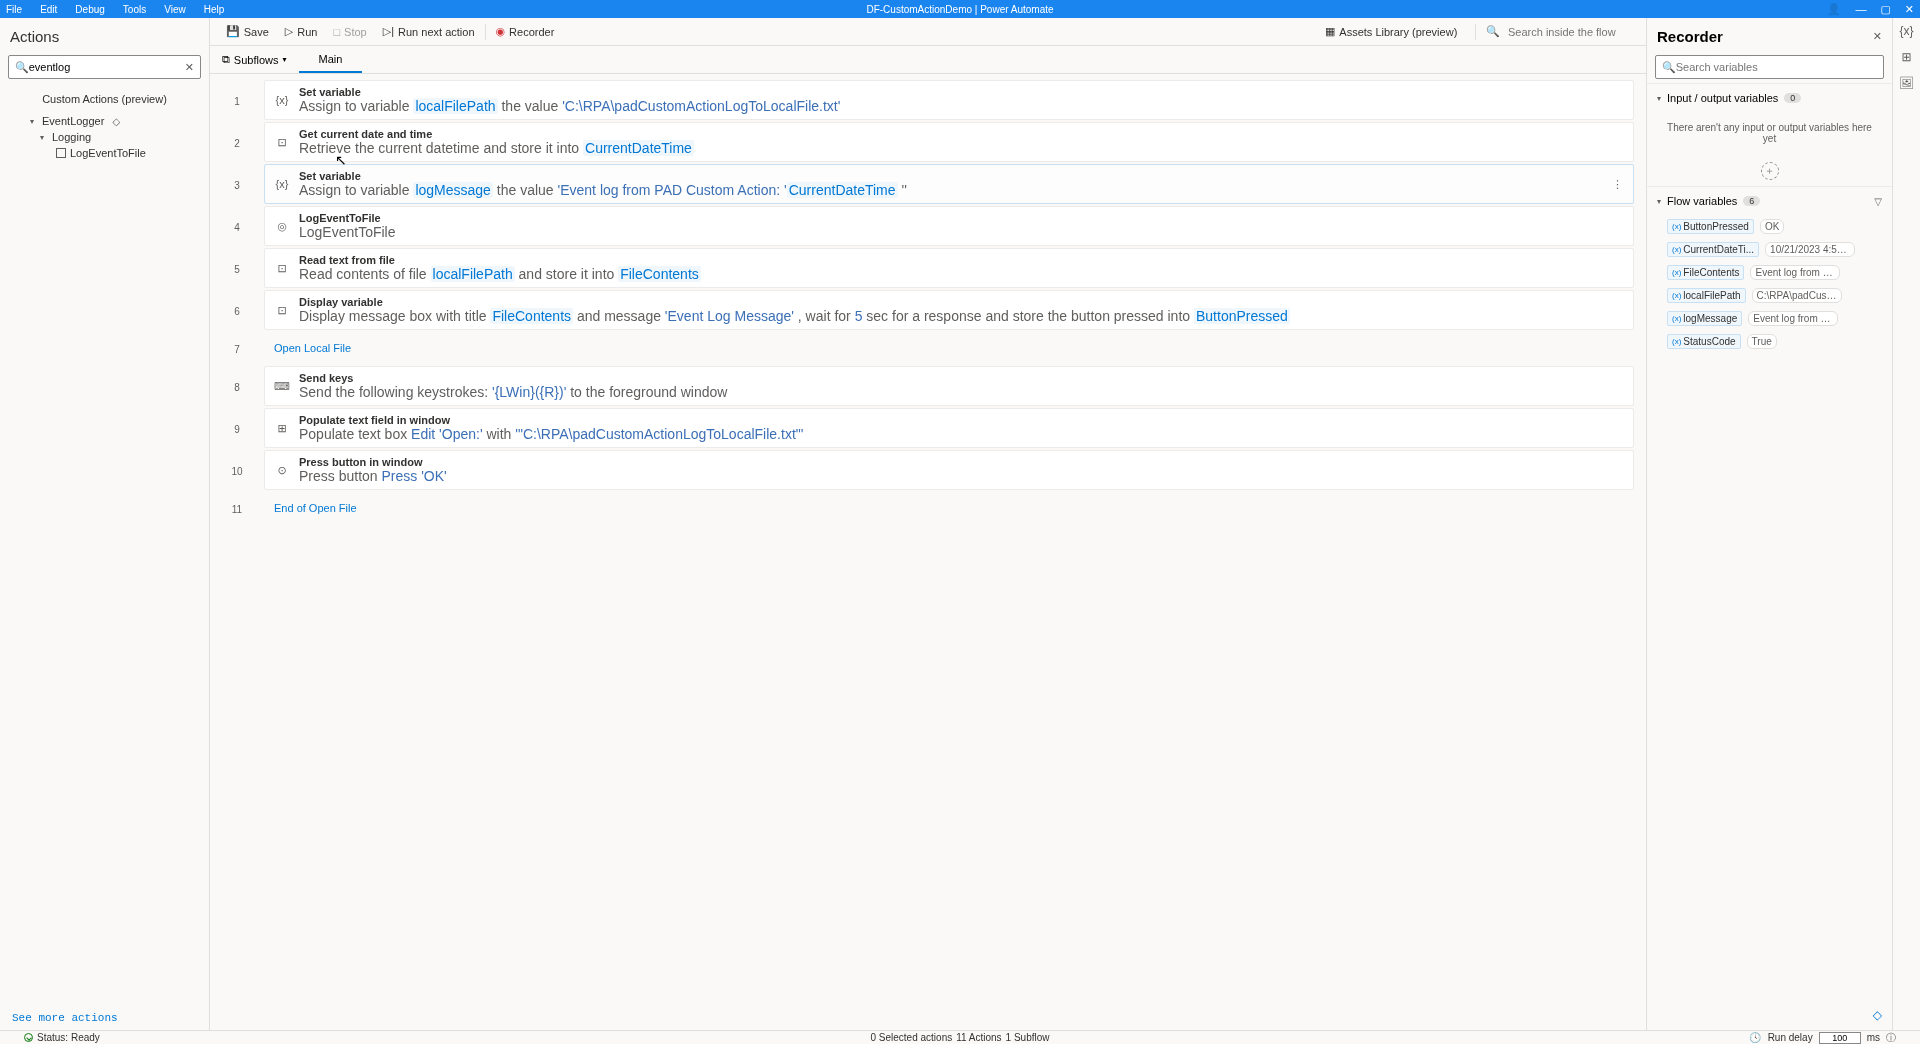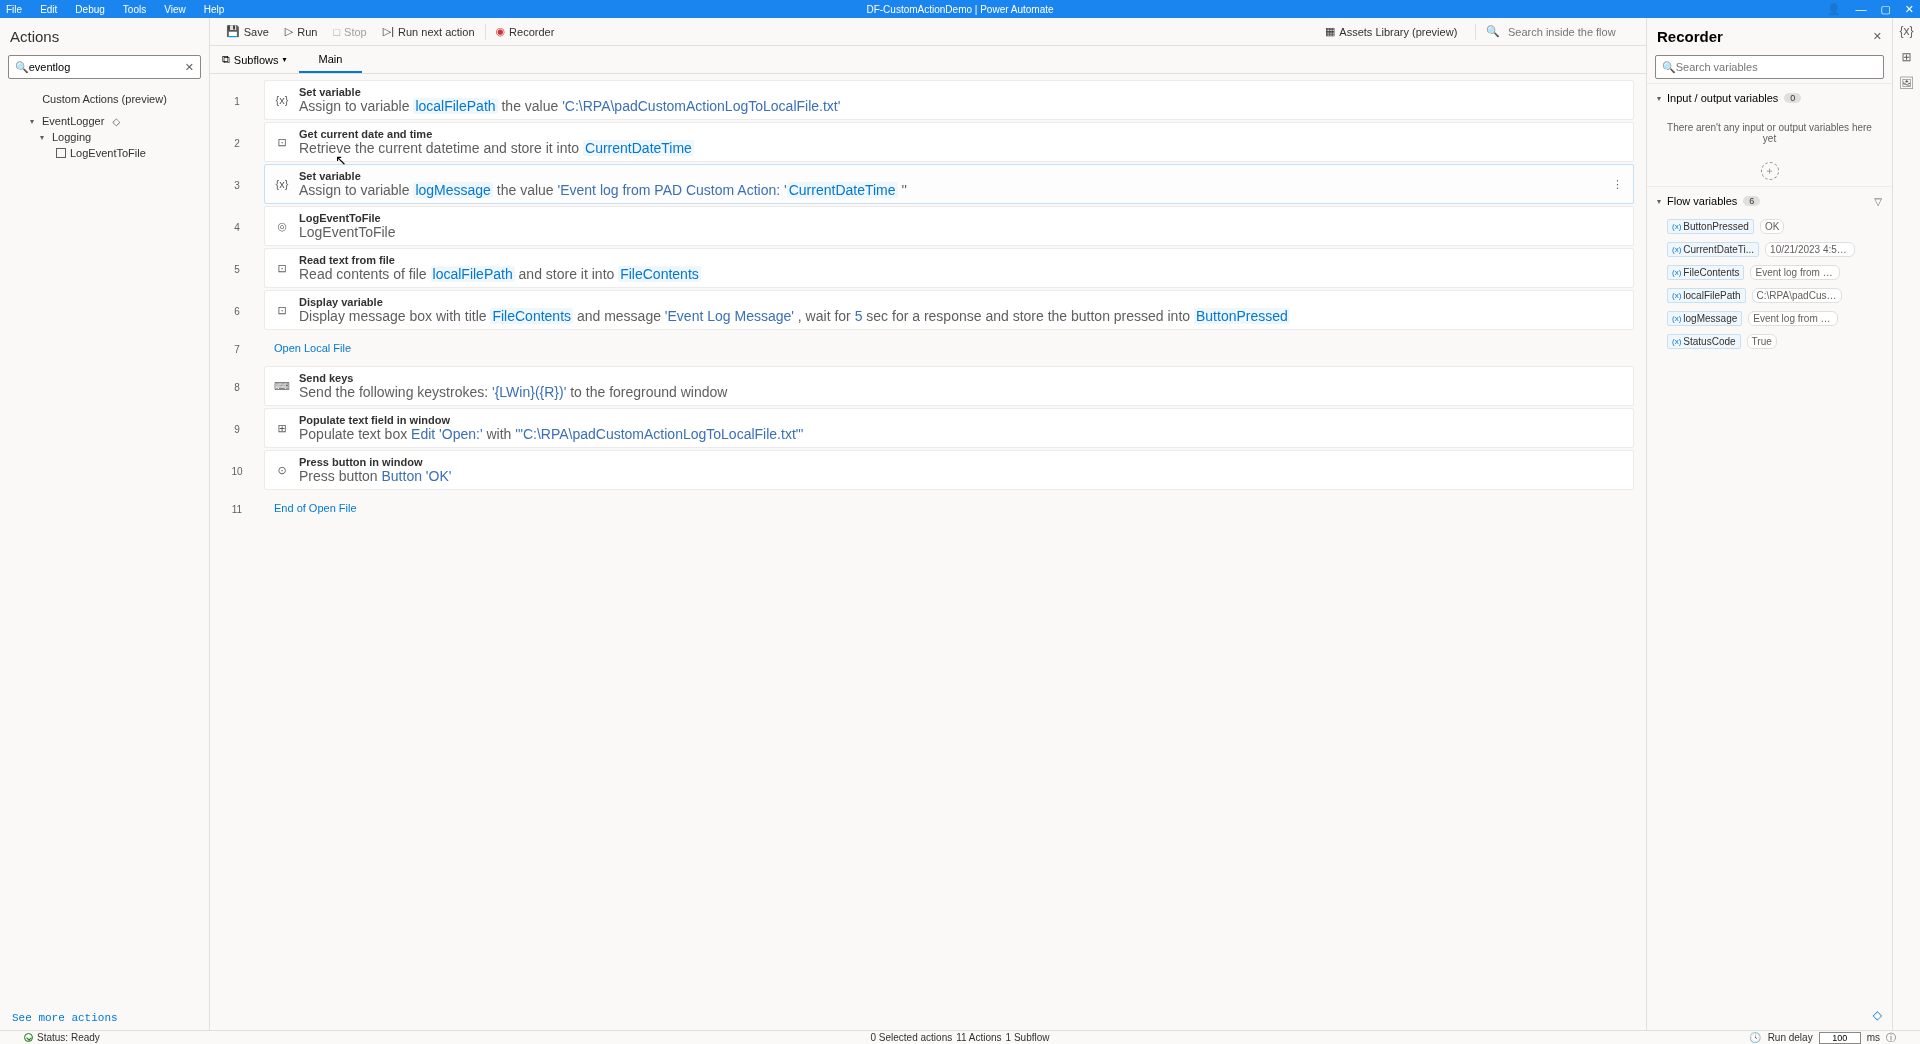--- a/index.html
+++ b/index.html
@@ -273,21 +273,21 @@
               <div class="flow-sub">Populate text box <span class="lit">Edit 'Open:'</span> with <span class="lit">'"C:\RPA\padCustomActionLogToLocalFile.txt"'</span></div>
             </div>
           </div>
         </div>
         <div class="flow-row">
           <div class="flow-num">10</div>
           <div class="flow-card">
             <div class="flow-icon">⊙</div>
             <div class="flow-content">
               <div class="flow-title">Press button in window</div>
-              <div class="flow-sub">Press button <span class="lit">Button 'OK'</span></div>
+              <div class="flow-sub">Press button <span class="lit">Press 'OK'</span></div>
             </div>
           </div>
         </div>
         <div class="flow-row group-end">
           <div class="flow-num">11</div>
           <div class="flow-card" style="background: transparent; border: none;">
             <div class="flow-content">
               <div class="flow-title link">End of Open File</div>
             </div>
           </div>

